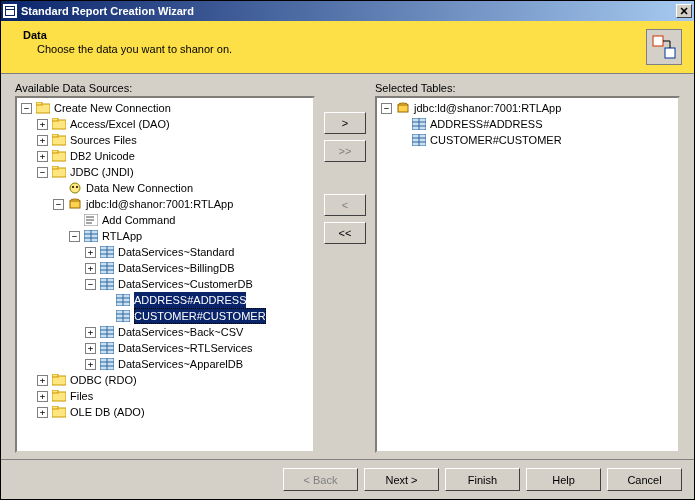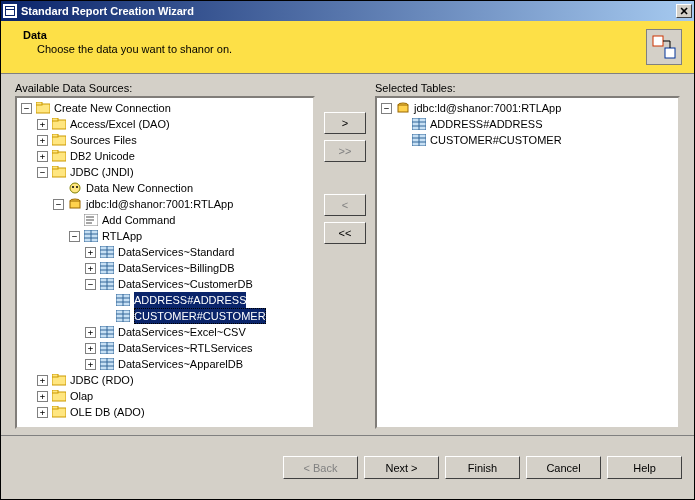--- a/index.html
+++ b/index.html
@@ -25,21 +25,21 @@
   .tree > ul { padding-left: 2px; }
   .tree li { white-space: nowrap; line-height: 16px; }
   .row { display:flex; align-items:center; gap:2px; padding: 0 2px; }
   .exp { width:11px; height:11px; border:1px solid #808080; background:#fff; display:inline-flex; align-items:center; justify-content:center; font-size:9px; line-height:1; margin-right:2px; cursor:pointer; font-family: monospace; }
   .exp.blank { border:none; background:transparent; }
   .ico { width:14px; height:14px; display:inline-flex; align-items:center; justify-content:center; margin-right:2px; }
   .sel { background:#0a246a; color:#fff; }
   .sel-dotted { outline: 1px dotted #000; outline-offset: -1px; }
   .mid-btn { width:42px; height:22px; background:#d4d0c8; border:1px solid #fff; border-right-color:#404040; border-bottom-color:#404040; cursor:pointer; display:flex;align-items:center;justify-content:center; }
   .mid-btn.disabled { color:#808080; }
-  .footer { border-top: 1px solid #808080; padding: 20px 12px; display:flex; justify-content:flex-end; gap:6px; background:#d4d0c8; }
+  .footer { border-top: 1px solid #808080; padding: 8px 12px; display:flex; justify-content:flex-end; gap:6px; background:#d4d0c8; }
   .wiz-btn { width:75px; height:23px; background:#d4d0c8; border:1px solid #fff; border-right-color:#404040; border-bottom-color:#404040; cursor:pointer; }
   .wiz-btn.disabled { color:#808080; }
 </style>
 </head>
 <body>
 
 <div class="window">
   <div class="titlebar">
     <span class="icon">
       <svg width="10" height="10" viewBox="0 0 10 10">
@@ -261,21 +261,21 @@
                               <span class="row">
                                 <span class="exp">+</span>
                                 <span class="ico">
                                   <svg width="14" height="12">
                                     <rect x="0" y="0" width="14" height="12" fill="#c7e0f4" stroke="#336699"></rect>
                                     <line x1="7" y1="0" x2="7" y2="12" stroke="#336699"></line>
                                     <line x1="0" y1="4" x2="14" y2="4" stroke="#336699"></line>
                                     <line x1="0" y1="8" x2="14" y2="8" stroke="#336699"></line>
                                   </svg>
                                 </span>
-                                <span>DataServices~Excel~CSV</span>
+                                <span>DataServices~Back~CSV</span>
                               </span>
                             </li>
                           <li>
                               <span class="row">
                                 <span class="exp">+</span>
                                 <span class="ico">
                                   <svg width="14" height="12">
                                     <rect x="0" y="0" width="14" height="12" fill="#c7e0f4" stroke="#336699"></rect>
                                     <line x1="7" y1="0" x2="7" y2="12" stroke="#336699"></line>
                                     <line x1="0" y1="4" x2="14" y2="4" stroke="#336699"></line>
@@ -307,33 +307,33 @@
               </li>
               <li>
                   <span class="row">
                     <span class="exp">+</span>
                     <span class="ico">
                       <svg width="14" height="12">
                         <rect x="0" y="2" width="14" height="9" fill="#ffe680" stroke="#cc9900"></rect>
                         <rect x="0" y="0" width="6" height="3" fill="#ffe680" stroke="#cc9900"></rect>
                       </svg>
                     </span>
-                    <span>JDBC (RDO)</span>
-                  </span>
-                </li>
-              <li>
-                  <span class="row">
-                    <span class="exp">+</span>
-                    <span class="ico">
-                      <svg width="14" height="12">
-                        <rect x="0" y="2" width="14" height="9" fill="#ffe680" stroke="#cc9900"></rect>
-                        <rect x="0" y="0" width="6" height="3" fill="#ffe680" stroke="#cc9900"></rect>
-                      </svg>
-                    </span>
-                    <span>Olap</span>
+                    <span>ODBC (RDO)</span>
+                  </span>
+                </li>
+              <li>
+                  <span class="row">
+                    <span class="exp">+</span>
+                    <span class="ico">
+                      <svg width="14" height="12">
+                        <rect x="0" y="2" width="14" height="9" fill="#ffe680" stroke="#cc9900"></rect>
+                        <rect x="0" y="0" width="6" height="3" fill="#ffe680" stroke="#cc9900"></rect>
+                      </svg>
+                    </span>
+                    <span>Files</span>
                   </span>
                 </li>
               <li>
                   <span class="row">
                     <span class="exp">+</span>
                     <span class="ico">
                       <svg width="14" height="12">
                         <rect x="0" y="2" width="14" height="9" fill="#ffe680" stroke="#cc9900"></rect>
                         <rect x="0" y="0" width="6" height="3" fill="#ffe680" stroke="#cc9900"></rect>
                       </svg>
@@ -403,16 +403,16 @@
           </li>
         </ul>
       </div>
     </div>
   </div>
 
   <div class="footer">
     <button class="wiz-btn disabled">&lt; Back</button>
     <button class="wiz-btn">Next &gt;</button>
     <button class="wiz-btn">Finish</button>
+    <button class="wiz-btn">Help</button>
     <button class="wiz-btn">Cancel</button>
-    <button class="wiz-btn">Help</button>
   </div>
 </div>
 
 </body></html>

